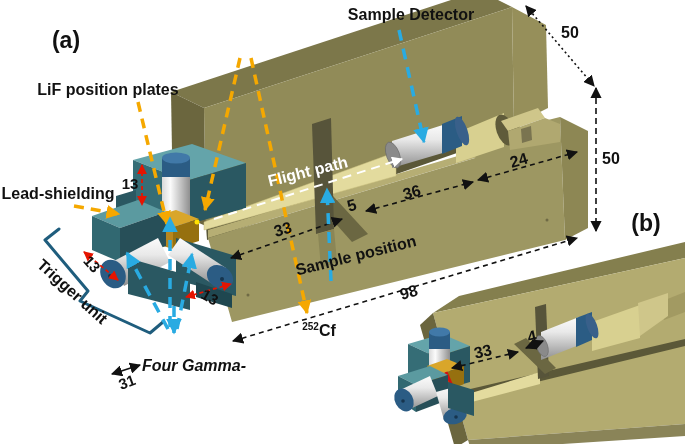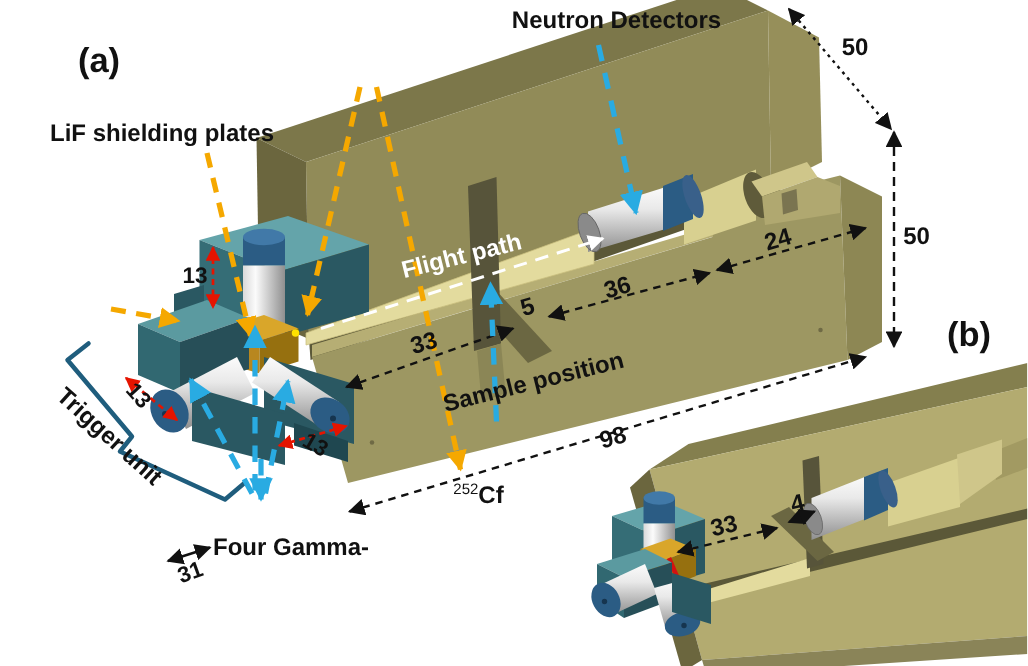--- a/index.html
+++ b/index.html
@@ -5,22 +5,22 @@
   html,body{margin:0;padding:0;background:#fff;}
   #fig{position:relative;width:685px;height:444px;background:#fff;overflow:hidden;
        font-family:"Liberation Sans",sans-serif;}
   #scene{position:absolute;left:0;top:0;}
   .lbl{position:absolute;white-space:nowrap;font-weight:bold;color:#111;
        font-size:16px;transform:translate(-50%,-50%);line-height:1.15;}
   .panel{font-size:23px;}
   .white{color:#fff;}
   .dim{font-size:16px;}
   .dim13{font-size:15px;color:#111;}
-  .center{}
-  sup.iso{font-size:10px;vertical-align:super;font-weight:normal;}
+  .center{font-style:italic;}
+  sup.iso{font-size:10px;vertical-align:super;font-weight:bold;}
 </style>
 </head>
 <body>
 
 <div id="fig">
 <svg id="scene" width="685" height="444" viewBox="0 0 685 444">
   <defs>
     <linearGradient id="gcylH" x1="0" y1="0" x2="0" y2="1">
       <stop offset="0" stop-color="#fbfbfb"></stop>
           <stop offset="0.35" stop-color="#e9e9e9"></stop>
@@ -202,22 +202,23 @@
     <line x1="177" y1="329" x2="192" y2="254" marker-end="url(#ac)"></line>
     <line x1="174" y1="306" x2="174" y2="333" marker-end="url(#ac)"></line>
   </g>
 
   <line x1="214" y1="219" x2="402" y2="159" stroke="#fff" stroke-width="2" stroke-dasharray="9 6" marker-end="url(#aw)"></line>
 </svg>
 
   <div class="lbl panel" style="left:66px;top:40px">(a)</div>
   <div class="lbl panel" style="left:646px;top:223px">(b)</div>
 
-  <div class="lbl" style="left:411px;top:15px">Neutron Detectors</div>
-  <div class="lbl" style="left:108px;top:90px">LiF shielding plates</div>
+  <div class="lbl" style="left:411px;top:15px">Sample Detector</div>
+  <div class="lbl" style="left:108px;top:90px">LiF position plates</div>
+  <div class="lbl" style="left:58px;top:194px">Lead-shielding</div>
   <div class="lbl" style="left:72px;top:292px;transform:translate(-50%,-50%) rotate(42deg)">Trigger unit</div>
 
   <div class="lbl center" style="left:194px;top:366px">
     <div>Four Gamma-</div>
   </div>
 
   <div class="lbl white" style="left:308px;top:172px;transform:translate(-50%,-50%) rotate(-14deg)">Flight path</div>
   <div class="lbl" style="left:356px;top:256px;transform:translate(-50%,-50%) rotate(-14deg)">Sample position</div>
 
   <div class="lbl" style="left:319px;top:331px"><sup class="iso">252</sup><span>Cf</span></div>

